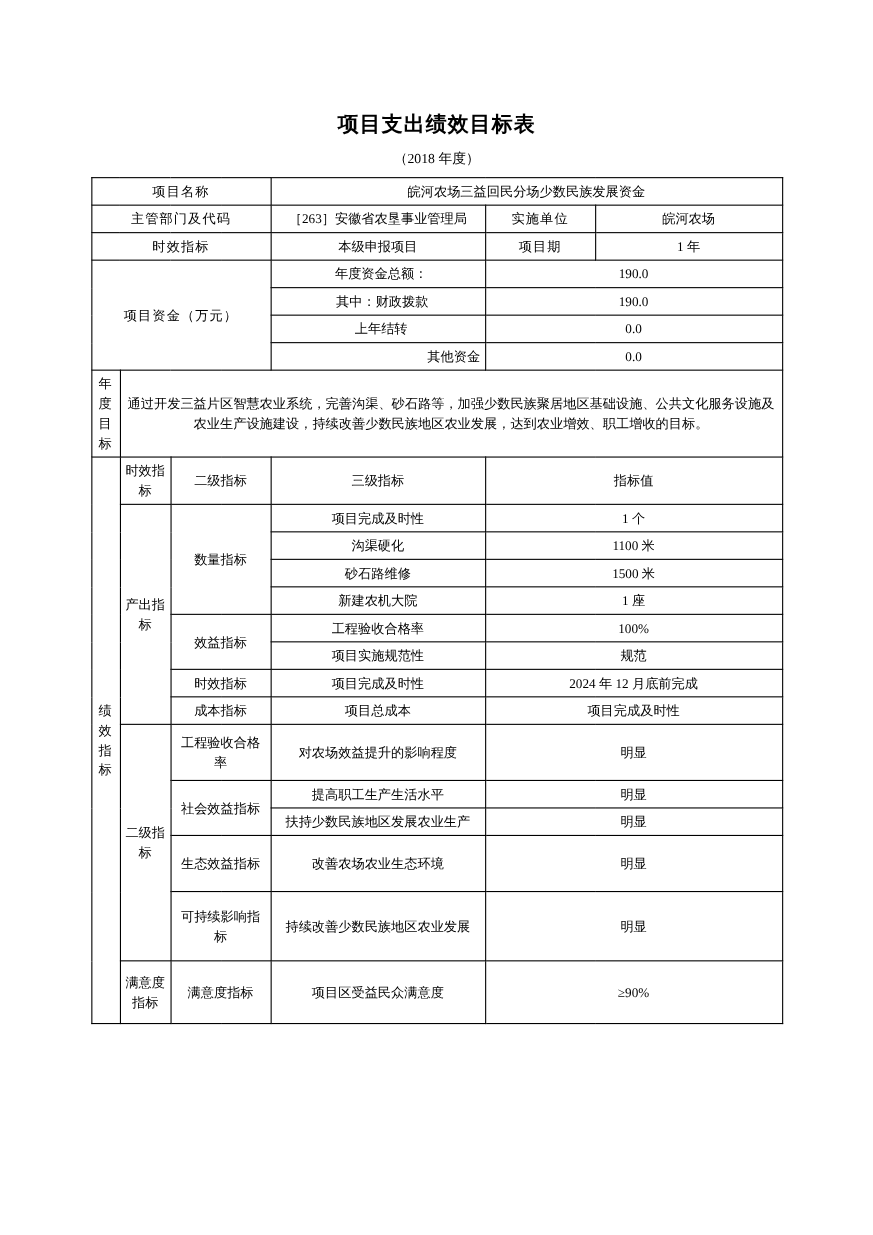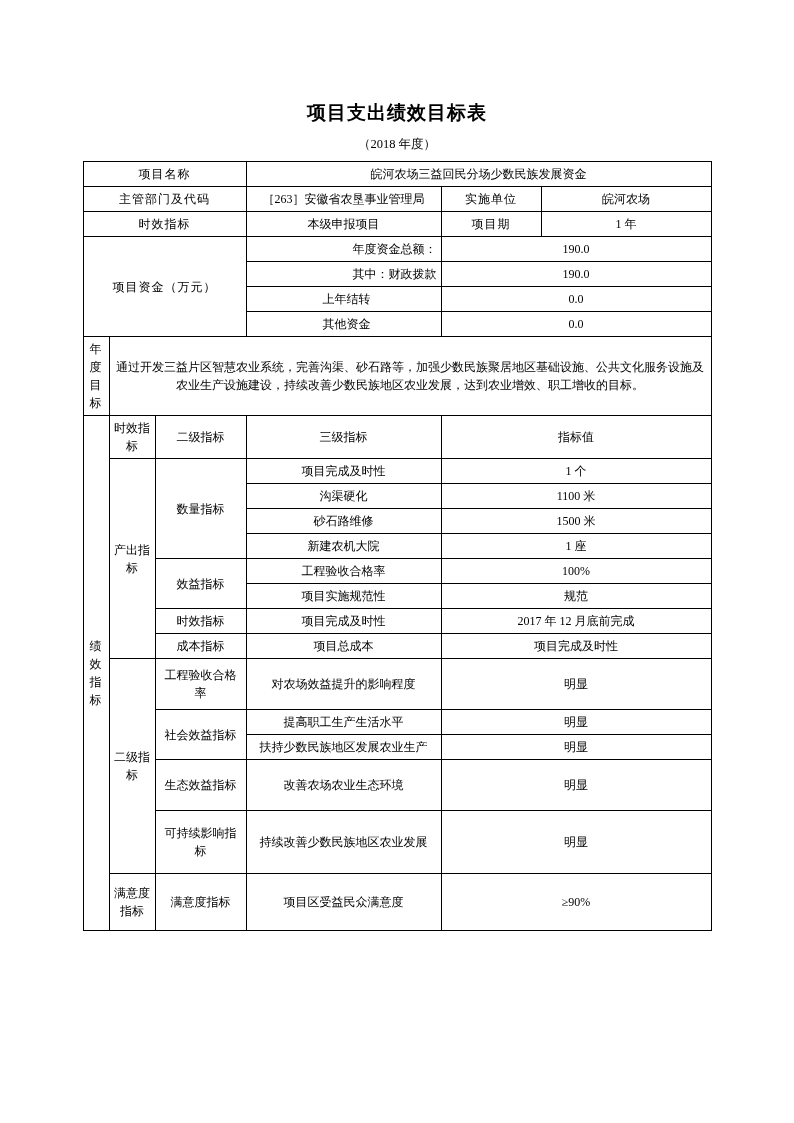--- a/index.html
+++ b/index.html
@@ -106,33 +106,33 @@
 
       <tr>
         <td class="lbl" colspan="4">时效指标</td>
         <td>本级申报项目</td>
         <td class="lbl">项目期</td>
         <td>1 年</td>
       </tr>
 
       <tr>
         <td class="lbl" colspan="4" rowspan="4">项目资金（万元）</td>
-        <td style="text-align:right;padding-left:10px">年度资金总额：</td>
+        <td style="text-align:center;padding-left:10px">年度资金总额：</td>
         <td colspan="2">190.0</td>
       </tr>
       <tr>
-        <td style="text-align:right;padding-left:12px">其中：财政拨款</td>
+        <td style="text-align:center;padding-left:12px">其中：财政拨款</td>
         <td colspan="2">190.0</td>
       </tr>
       <tr>
         <td style="text-align:center;padding-left:10px">上年结转</td>
         <td colspan="2">0.0</td>
       </tr>
       <tr>
-        <td style="text-align:center;padding-left:10px">其他资金</td>
+        <td style="text-align:right;padding-left:10px">其他资金</td>
         <td colspan="2">0.0</td>
       </tr>
 
       <tr>
         <td class="vert">年度目标</td>
         <td class="goaltext" colspan="6">通过开发三益片区智慧农业系统，完善沟渠、砂石路等，加强少数民族聚居地区基础设施、公共文化服务设施及农业生产设施建设，持续改善少数民族地区农业发展，达到农业增效、职工增收的目标。</td>
       </tr>
 
       <tr>
         <td class="vert" rowspan="17">绩效指标</td>
@@ -167,21 +167,21 @@
         <td colspan="2">100%</td>
       </tr>
       <tr>
         <td>项目实施规范性</td>
         <td colspan="2">规范</td>
       </tr>
 
       <tr>
         <td class="narrow" colspan="2">时效指标</td>
         <td>项目完成及时性</td>
-        <td colspan="2">2017 年 12 月底前完成</td>
+        <td colspan="2">2024 年 12 月底前完成</td>
       </tr>
 
       <tr>
         <td class="narrow" colspan="2">成本指标</td>
         <td>项目总成本</td>
         <td colspan="2">项目完成及时性</td>
       </tr>
 
       <tr>
         <td class="narrow" rowspan="5">二级指标</td>

